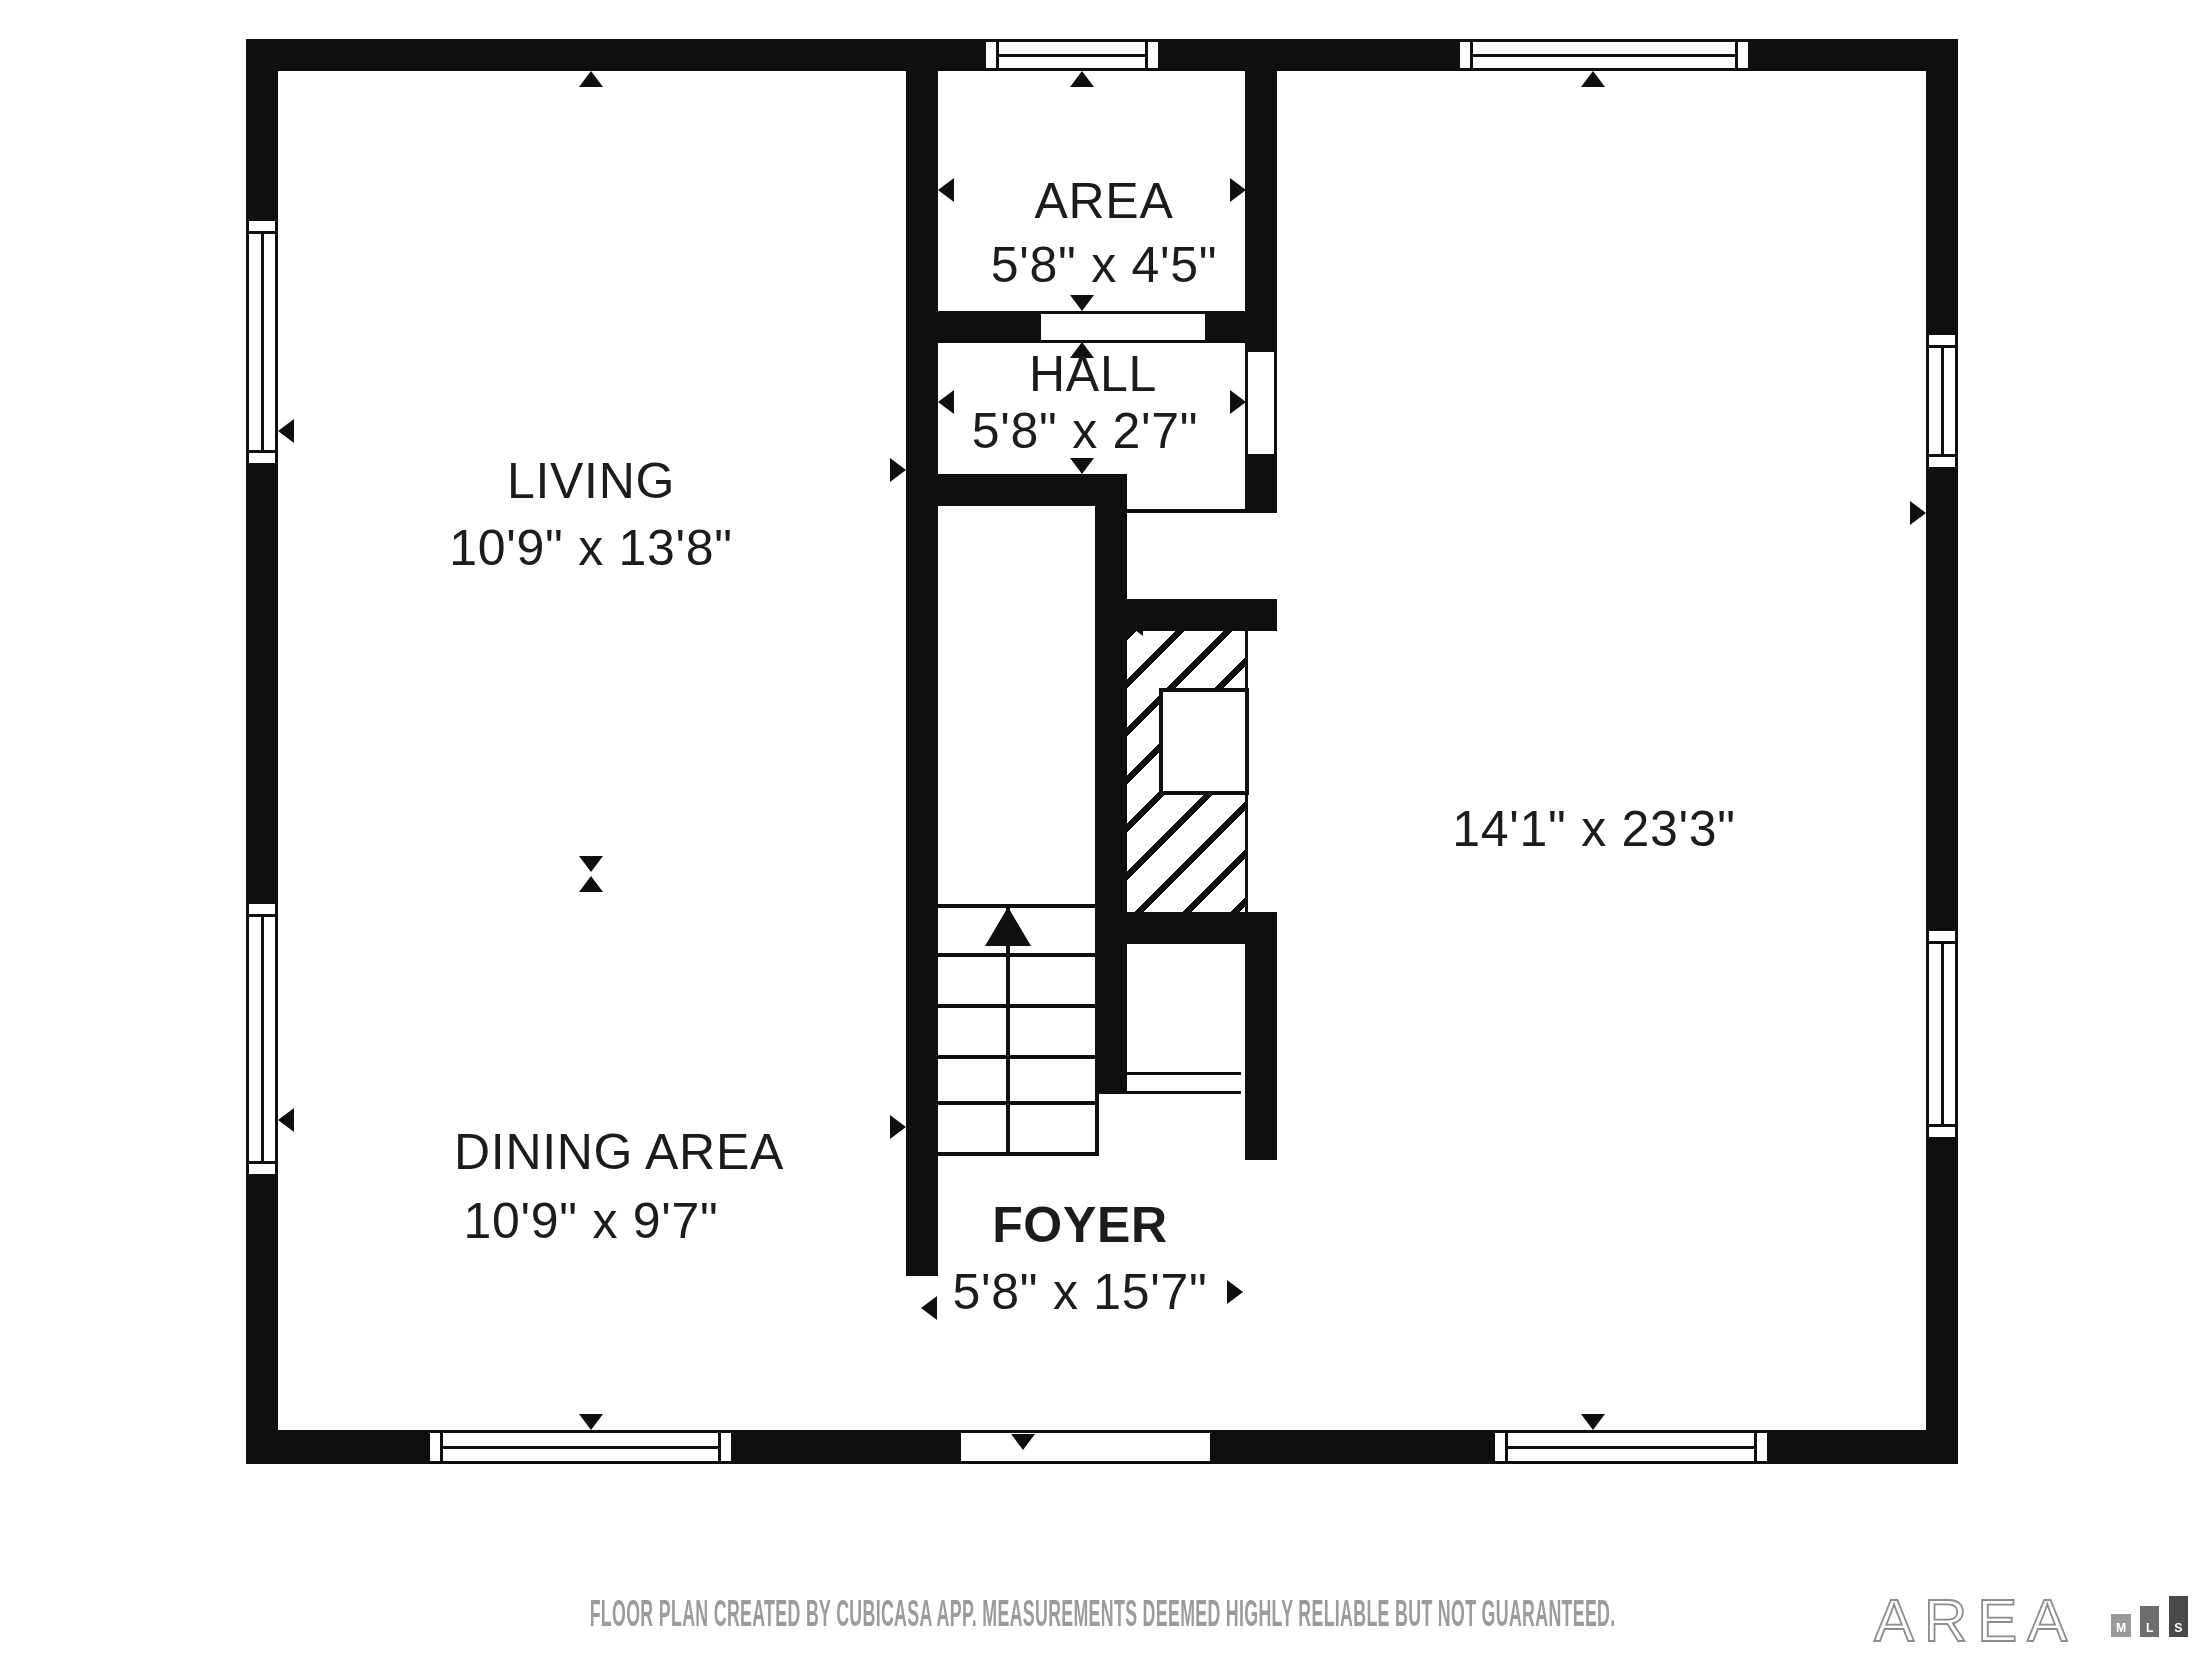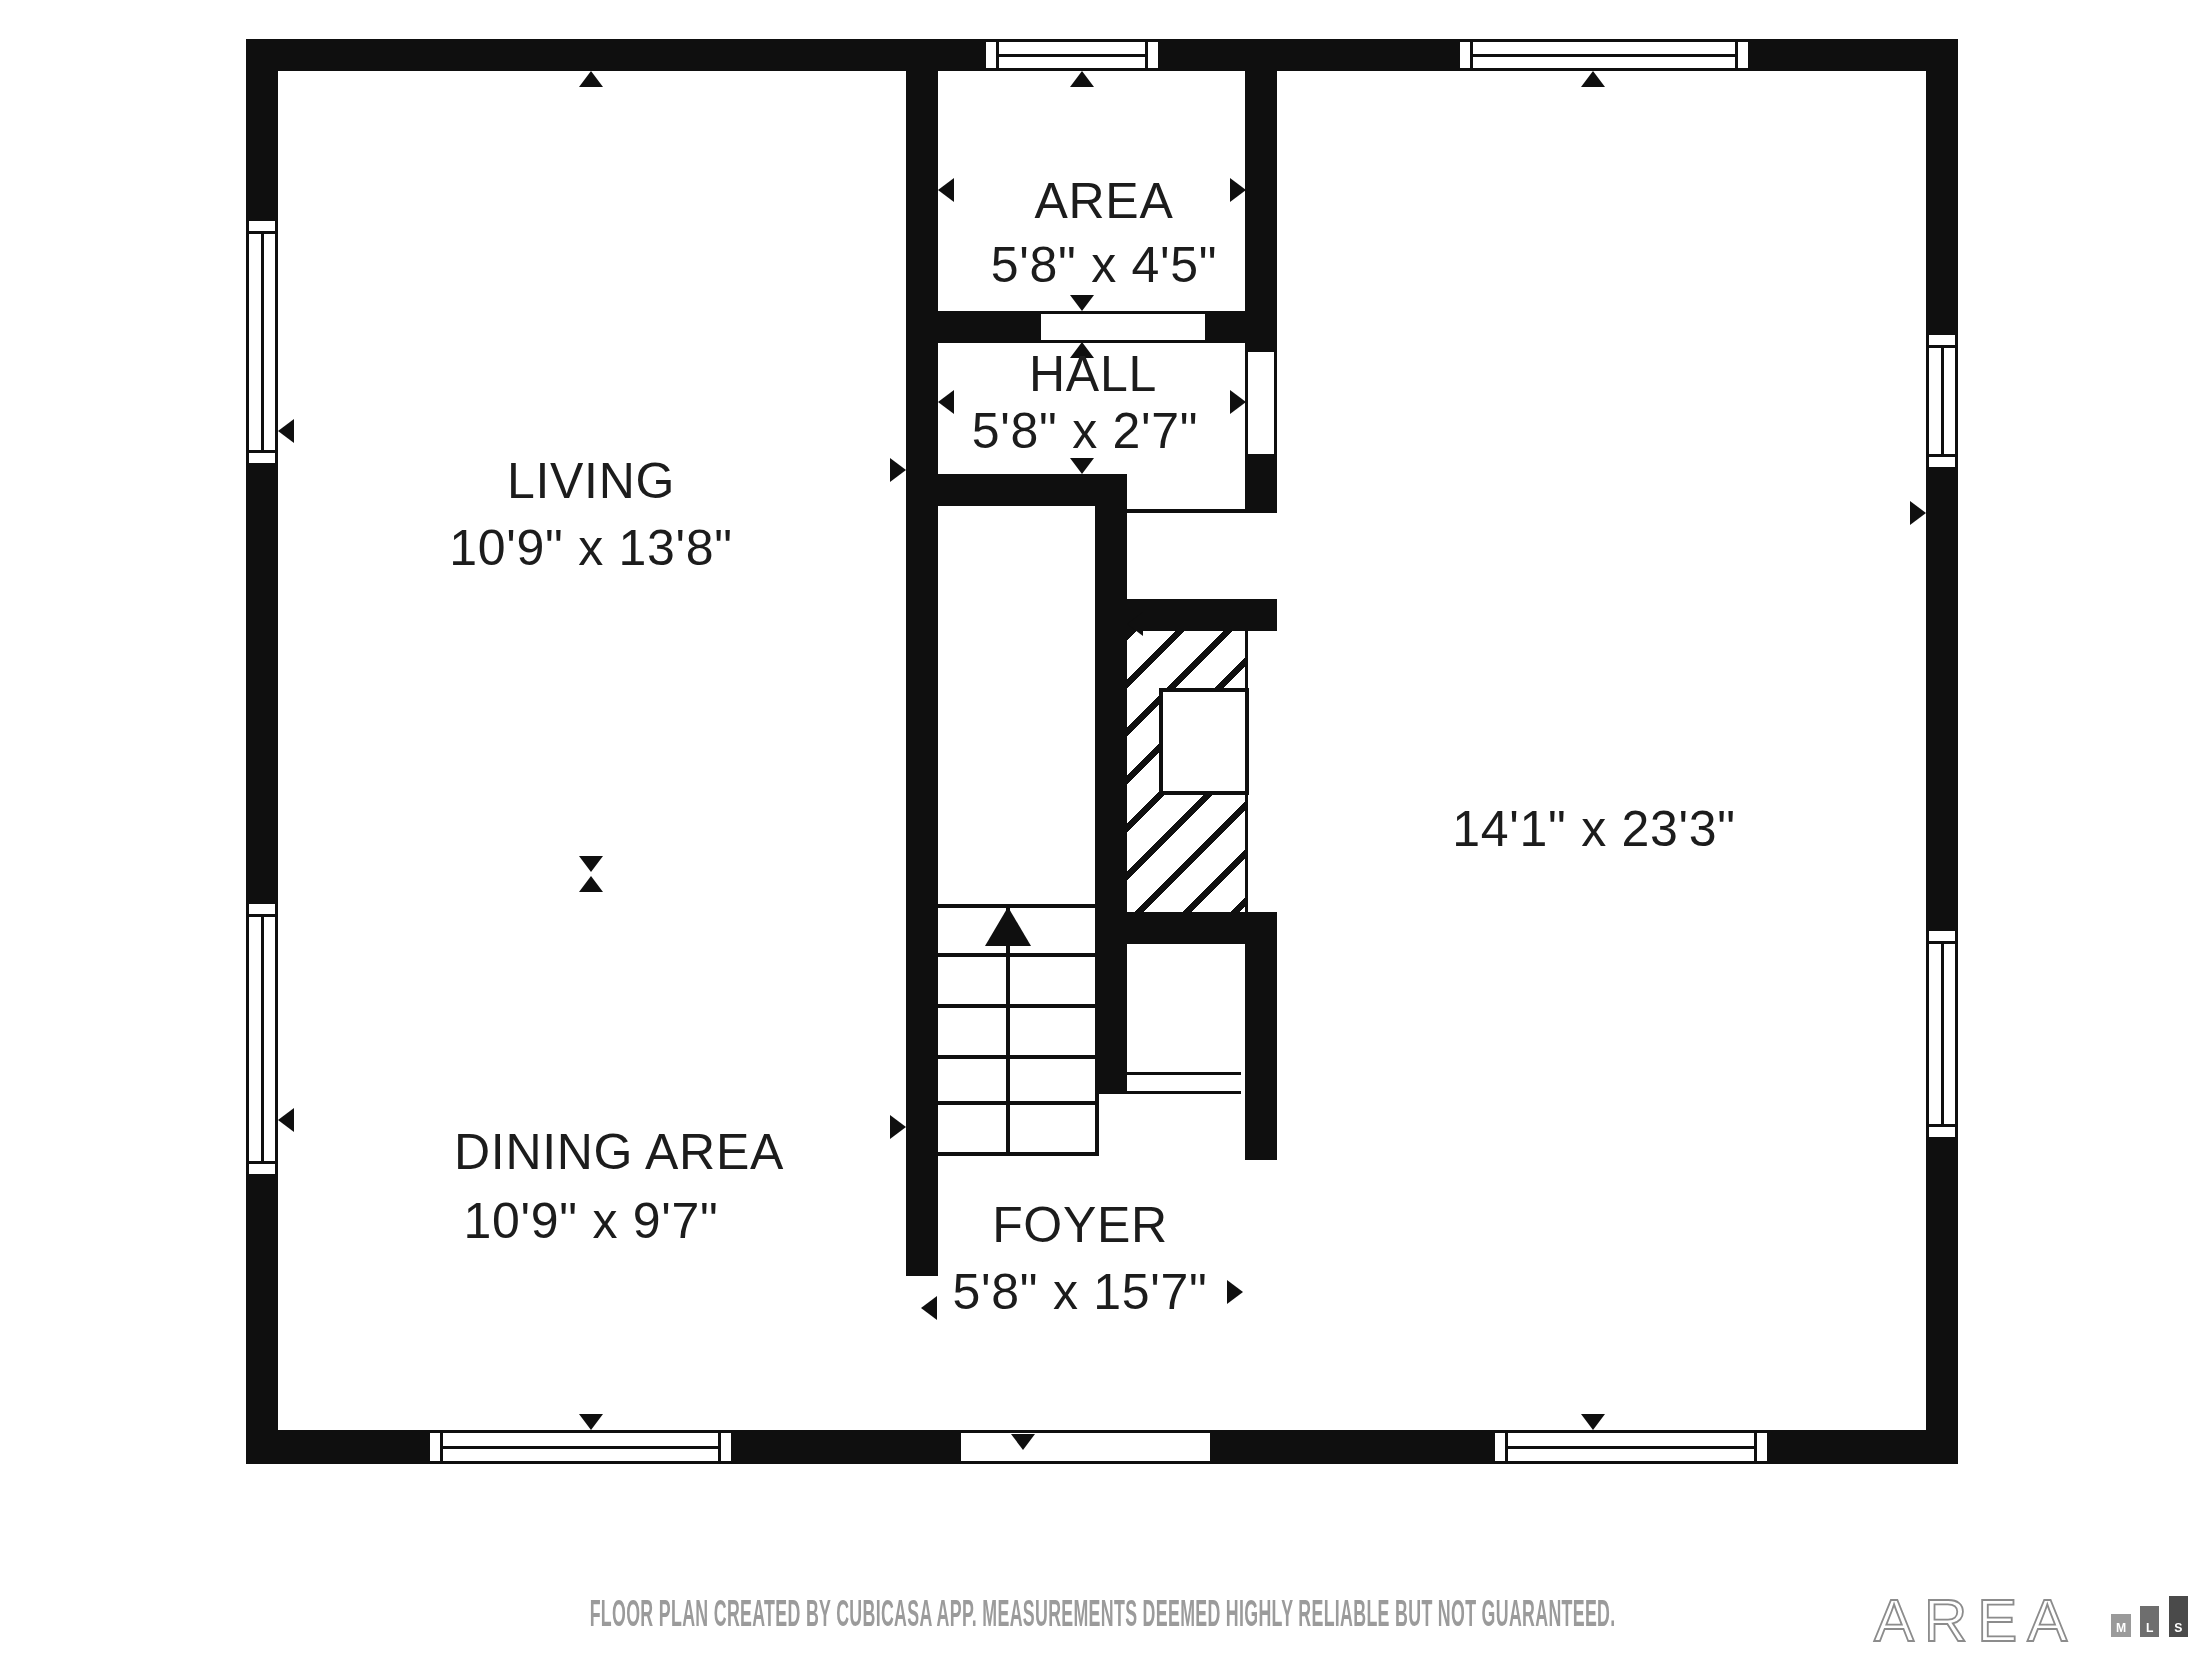--- a/index.html
+++ b/index.html
@@ -174,21 +174,21 @@
   <div class="room-dims" style="left:1104px;top:237px;">5'8" x 4'5"</div>
 
   <div class="room-name" style="left:1085px;top:346px;margin-left:8px;">HALL</div>
   <div class="room-dims" style="left:1085px;top:403px;">5'8" x 2'7"</div>
 
   <div class="room-dims" style="left:1594px;top:801px;">14'1" x 23'3"</div>
 
   <div class="room-name" style="left:571px;top:1124px;margin-left:48px;">DINING AREA</div>
   <div class="room-dims" style="left:591px;top:1193px;">10'9" x 9'7"</div>
 
-  <div class="room-name" style="left:1080px;top:1197px;">FOYER</div>
+  <div class="room-name" style="left:1080px;top:1197px;font-weight:bold;">FOYER</div>
   <div class="room-dims" style="left:1080px;top:1264px;">5'8" x 15'7"</div>
 
   <div class="footer">
     <span>FLOOR PLAN CREATED BY CUBICASA APP. MEASUREMENTS DEEMED HIGHLY RELIABLE BUT NOT GUARANTEED.</span>
   </div>
 
   <div>
     <div class="logo-word">AREA</div>
     <div class="logo-block" style="left:2111px;top:1614px;width:20px;height:23px;background:var(--c-logo_block_m);">
         <span>M</span>

